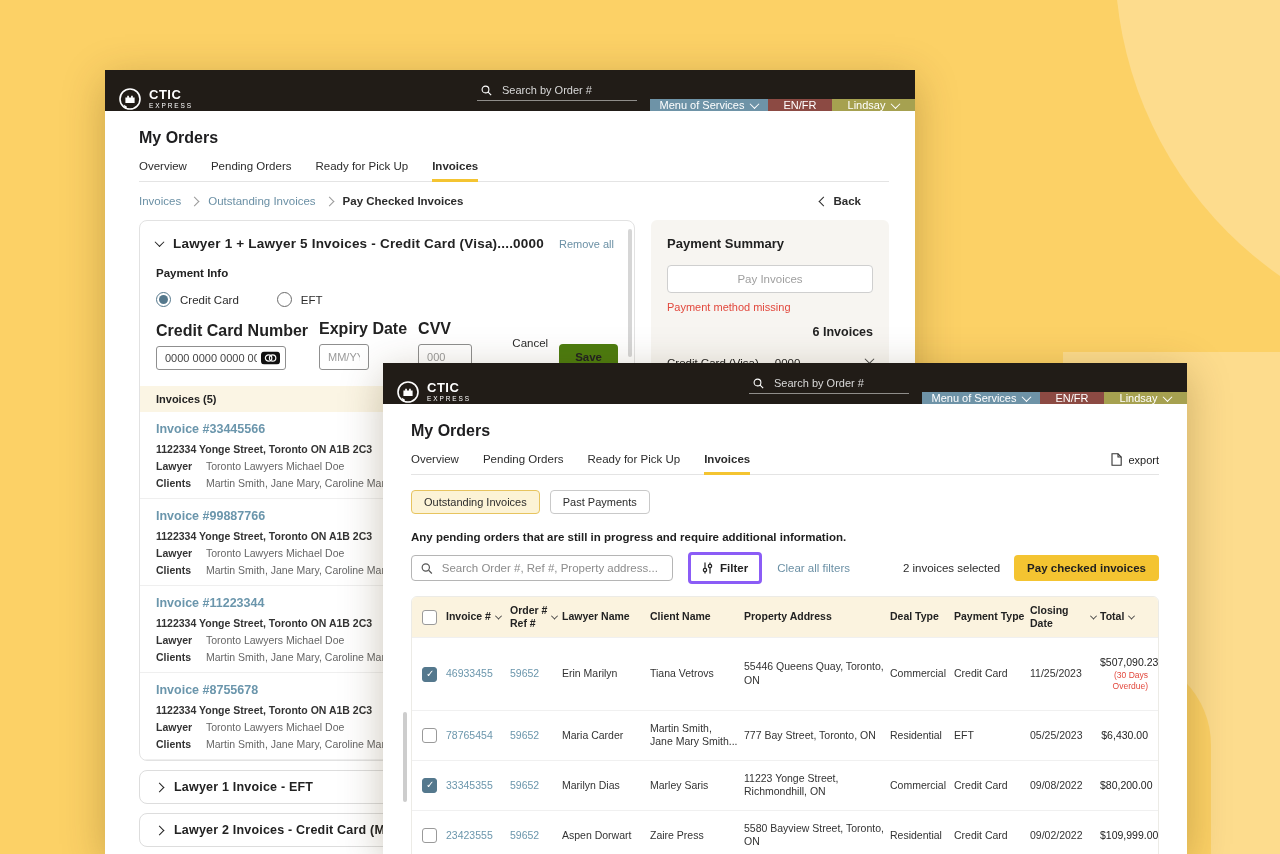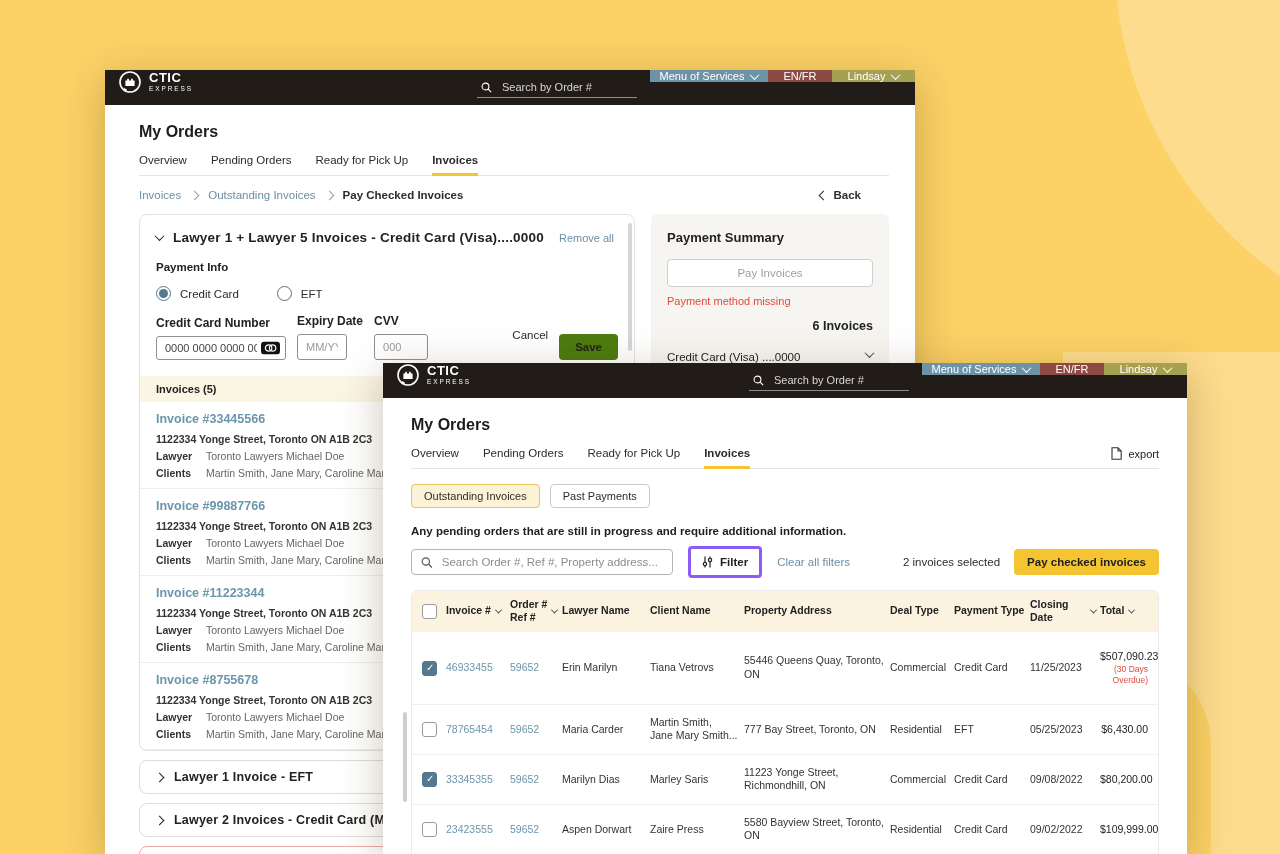--- a/index.html
+++ b/index.html
@@ -9,21 +9,21 @@
   .wm{position:absolute;background:#FDDC8D;}
   .wm-circle{width:770px;height:770px;border-radius:50%;left:1115px;top:-425px;}
   .wm-rect{left:1063px;top:352px;width:217px;height:502px;}
   .wm-notch{left:1063px;top:445px;width:78px;height:112px;background:#FCD166;}
   .wm-foot{left:1063px;top:655px;width:148px;height:199px;background:#FCD166;border-top-right-radius:90px;}
   
   .window{position:absolute;background:#fff;box-shadow:0 10px 40px rgba(70,45,0,.28);}
   .win-back{left:105px;top:70px;width:810px;height:784px;}
   .win-front{left:383px;top:363px;width:804px;height:491px;}
   
-  .appbar{height:35px;background:#211C17;display:flex;align-items:flex-start;color:#fff;}
+  .appbar{height:41px;background:#211C17;display:flex;align-items:flex-end;color:#fff;}
   .brand{display:flex;align-items:center;gap:7px;padding-left:13px;margin-right:auto;cursor:pointer;}
   .brand-text{display:flex;flex-direction:column;justify-content:center;}
   .brand-name{font-size:13px;font-weight:bold;letter-spacing:.5px;line-height:1;}
   .brand-sub{font-size:6.5px;letter-spacing:1.9px;line-height:1;margin-top:2px;}
   .appbar-search{display:flex;align-items:center;gap:8px;margin-right:13px;align-self:center;
                  border-bottom:1px solid #8f8d8a;padding:3px 4px;width:152px;}
   .appbar-search input{background:transparent;border:none;outline:none;color:#ddd;font-size:11px;width:100%;}
   .appbar-search input::placeholder{color:#d8d8d8;}
   .appbar-btn{display:flex;align-items:center;justify-content:center;gap:7px;font-size:11px;color:#fff;cursor:pointer;}
   .btn-menu{width:118px;background:#6E93A7;}
@@ -56,21 +56,21 @@
   .acc-title{font-size:13.5px;font-weight:bold;color:#222;margin-left:10px;letter-spacing:.2px;white-space:nowrap;}
   .remove-all{margin-left:auto;font-size:11px;color:#6B90A5;cursor:pointer;flex:none;padding-right:4px;}
   .sec-label{font-size:11.5px;font-weight:bold;color:#222;padding:12px 16px 0;}
   .radio-row{display:flex;align-items:center;gap:38px;padding:13px 16px 0;font-size:11.5px;color:#2c2c2c;}
   .radio-opt{display:flex;align-items:center;cursor:pointer;}
   .radio{width:13px;height:13px;border:1.6px solid #6b6b6b;border-radius:50%;display:inline-block;position:relative;margin-right:9px;flex:none;}
   .radio.sel{border-color:#55788C;}
   .radio.sel::after{content:"";position:absolute;inset:2px;background:#55788C;border-radius:50%;}
   .fields{display:flex;align-items:flex-end;padding:13px 16px 0;gap:11px;}
   .fgroup{display:flex;flex-direction:column;gap:6px;}
-  .flabel{font-size:12px;font-weight:bold;color:#222;white-space:nowrap;}
+  .flabel{font-size:16px;font-weight:bold;color:#222;white-space:nowrap;}
   .fin{border:1px solid #8f8f8f;border-radius:3px;height:24px;font-size:11px;color:#444;padding:0 8px;outline:none;font-family:"Liberation Sans",sans-serif;}
   .fin::placeholder{color:#9a9a9a;}
   .cc-wrap{position:relative;width:130px;}
   .fin.cc{width:100%;box-sizing:border-box;padding-right:28px;}
   .cc-icon{position:absolute;right:6px;top:50%;transform:translateY(-50%);line-height:0;}
   .fin.exp{width:32px;}
   .fin.cvv{width:36px;}
   .cancel{margin-left:auto;font-size:11.5px;color:#2c2c2c;cursor:pointer;align-self:center;margin-bottom:4px;}
   .save{background:#4d7c0f;border-radius:4px;height:26px;padding:0 16px;display:flex;align-items:center;
         font-size:11.5px;font-weight:bold;color:#222;cursor:pointer;}

